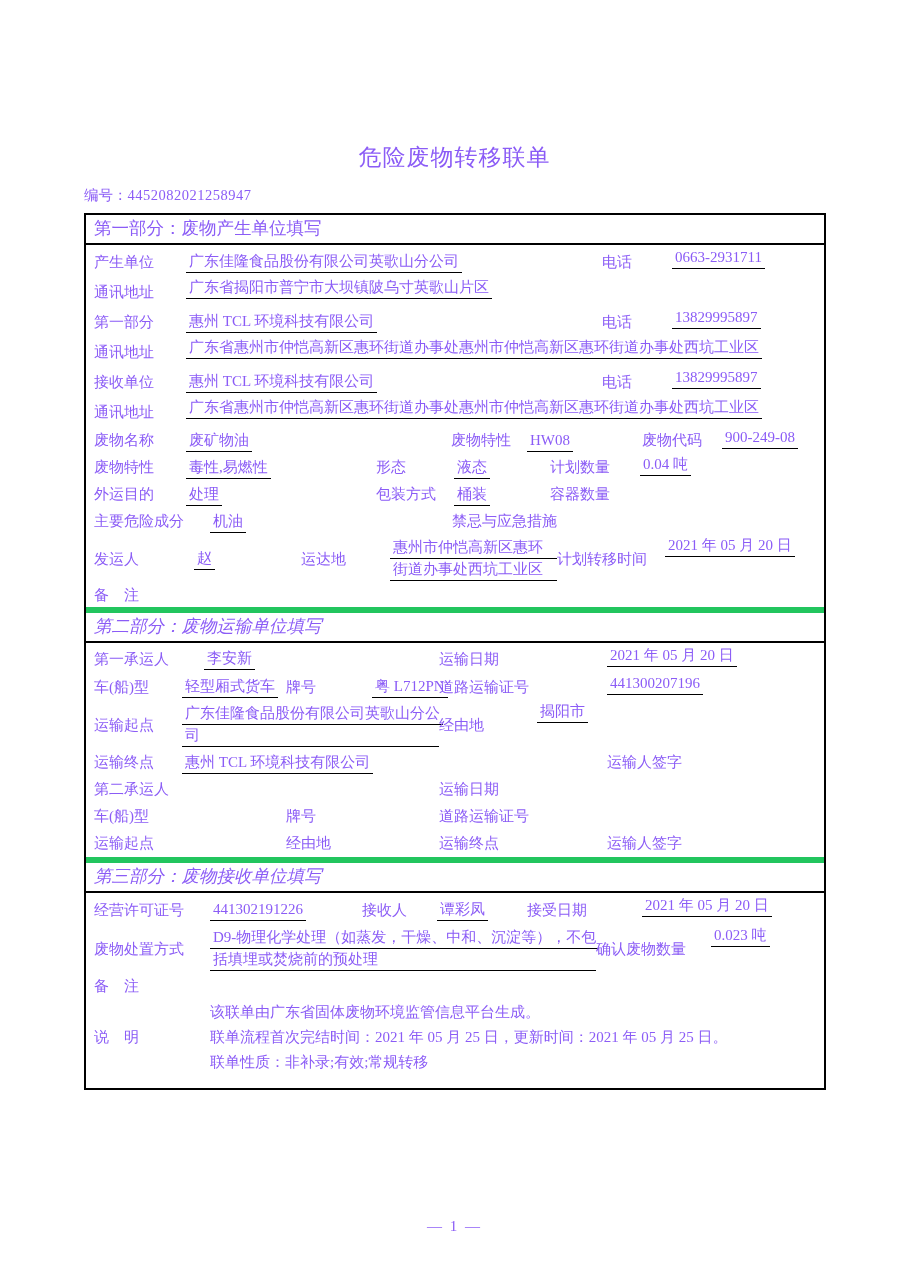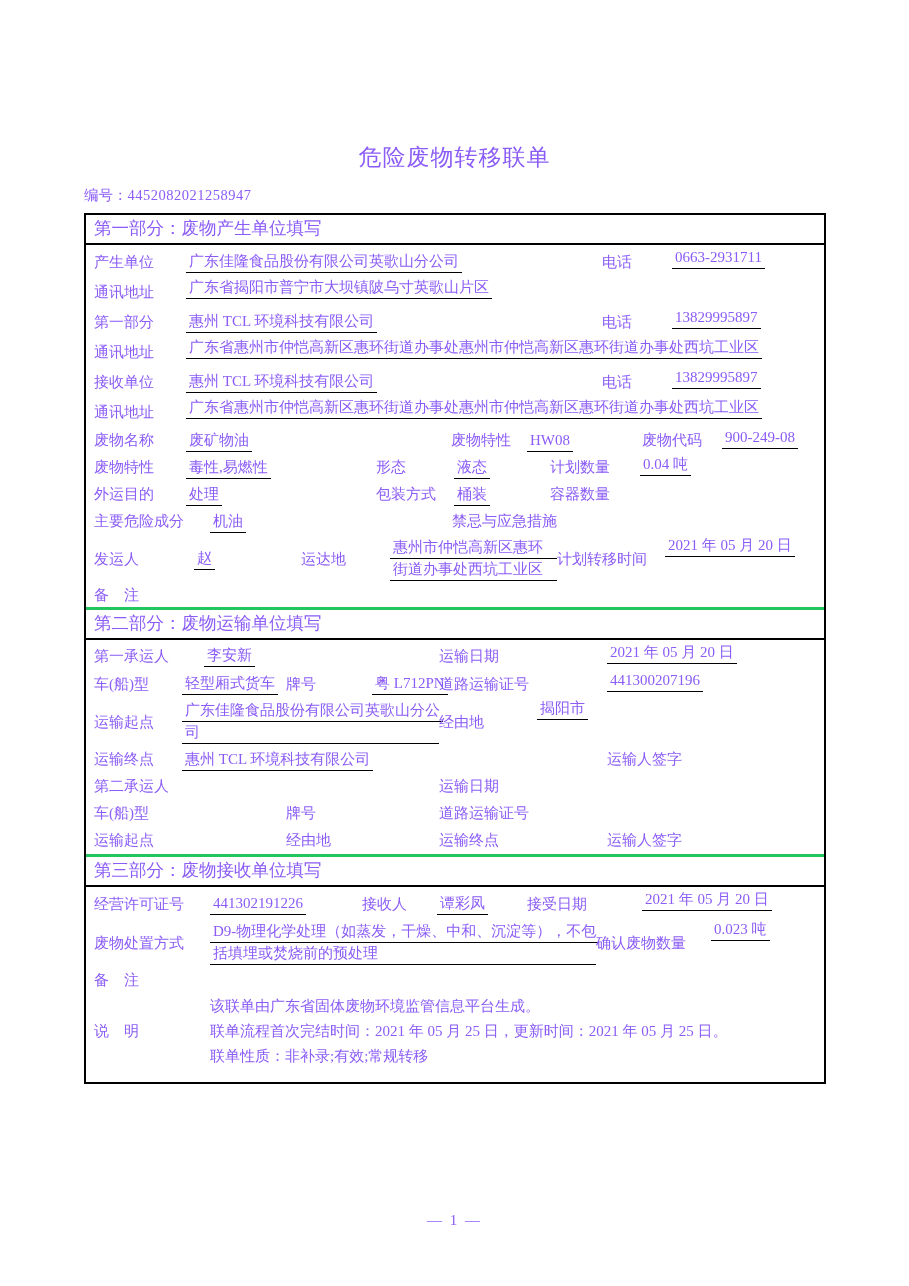--- a/index.html
+++ b/index.html
@@ -34,21 +34,21 @@
     width: 742px;
     border: 2px solid #000;
     font-size: 15px;
   }
   .sec-header {
     padding: 2px 8px 3px 8px;
     font-size: 17.5px;
     line-height: 23px;
     border-bottom: 2px solid #000;
   }
-  .sec-header.mid { border-top: 3px solid #22c55e; }
+  .sec-header.mid { border-top: 6px solid #22c55e; font-style: italic; }
   .sec-body { padding: 2px 0 0 0; }
   .row { display: flex; align-items: center; padding-left: 8px; padding-right: 6px; }
   .rA { height: 30px; }
   .rB { height: 27px; }
   .rC { height: 28px; }
   .rD { height: 24px; }
   .r2l { height: 48px; }
   .rNotes { height: 75px; }
   .lbl { flex: none; white-space: nowrap; }
   .cellbox { flex: none; display: flex; flex-direction: column; justify-content: flex-start; }

